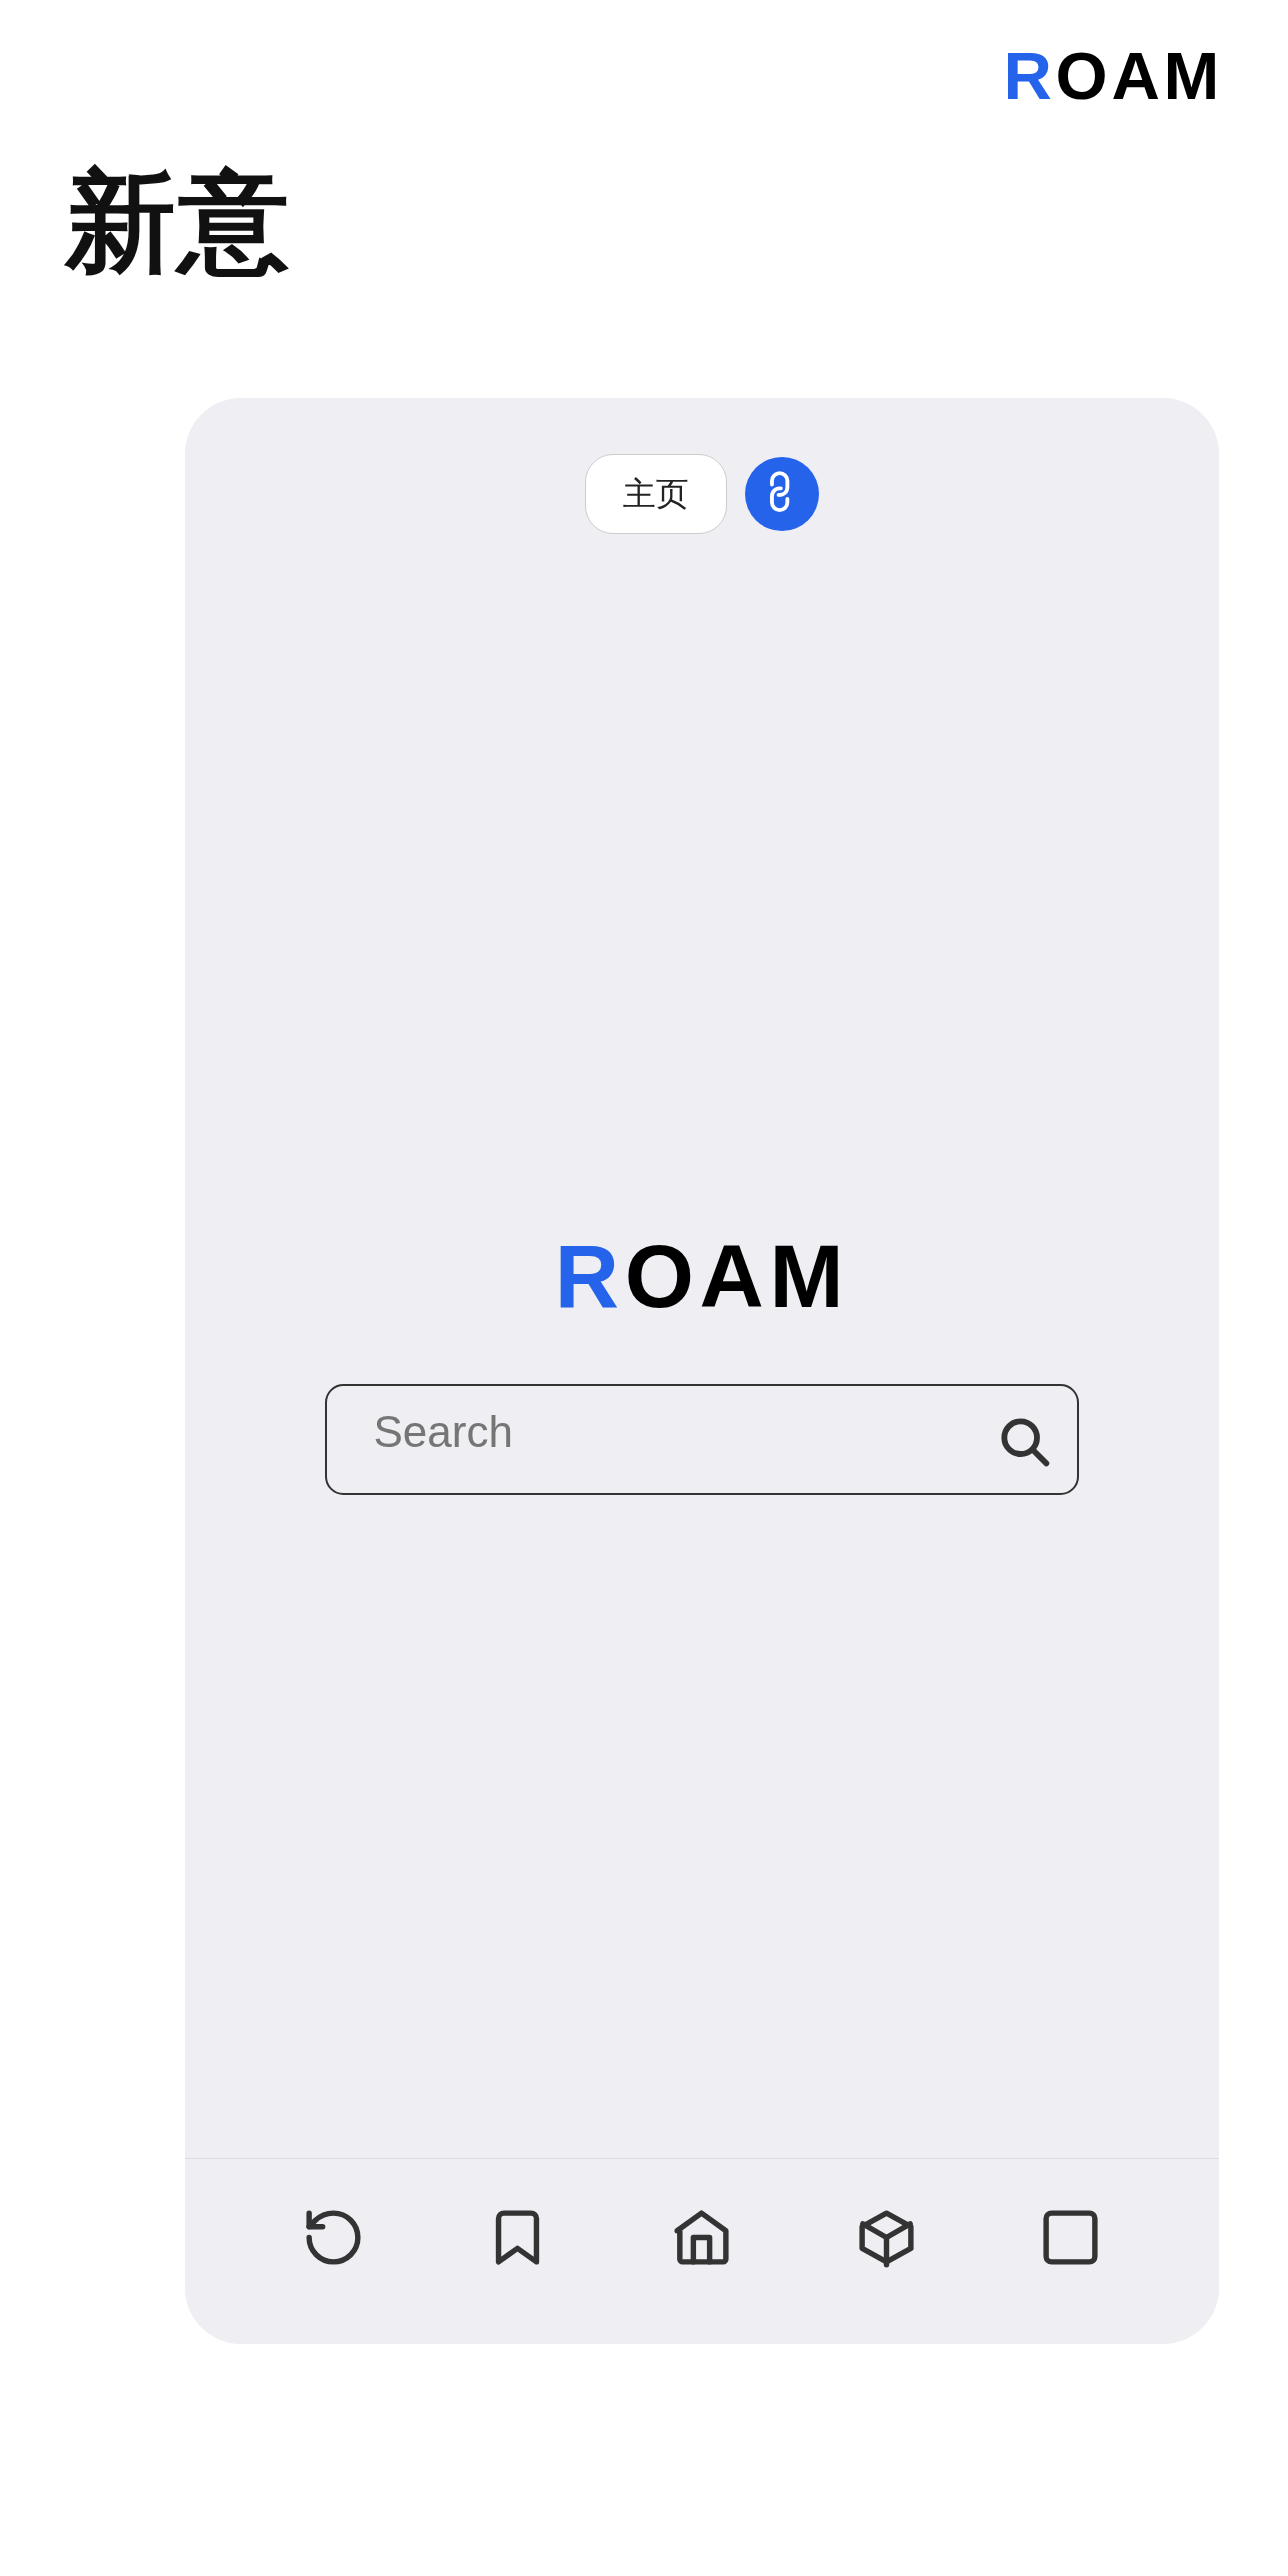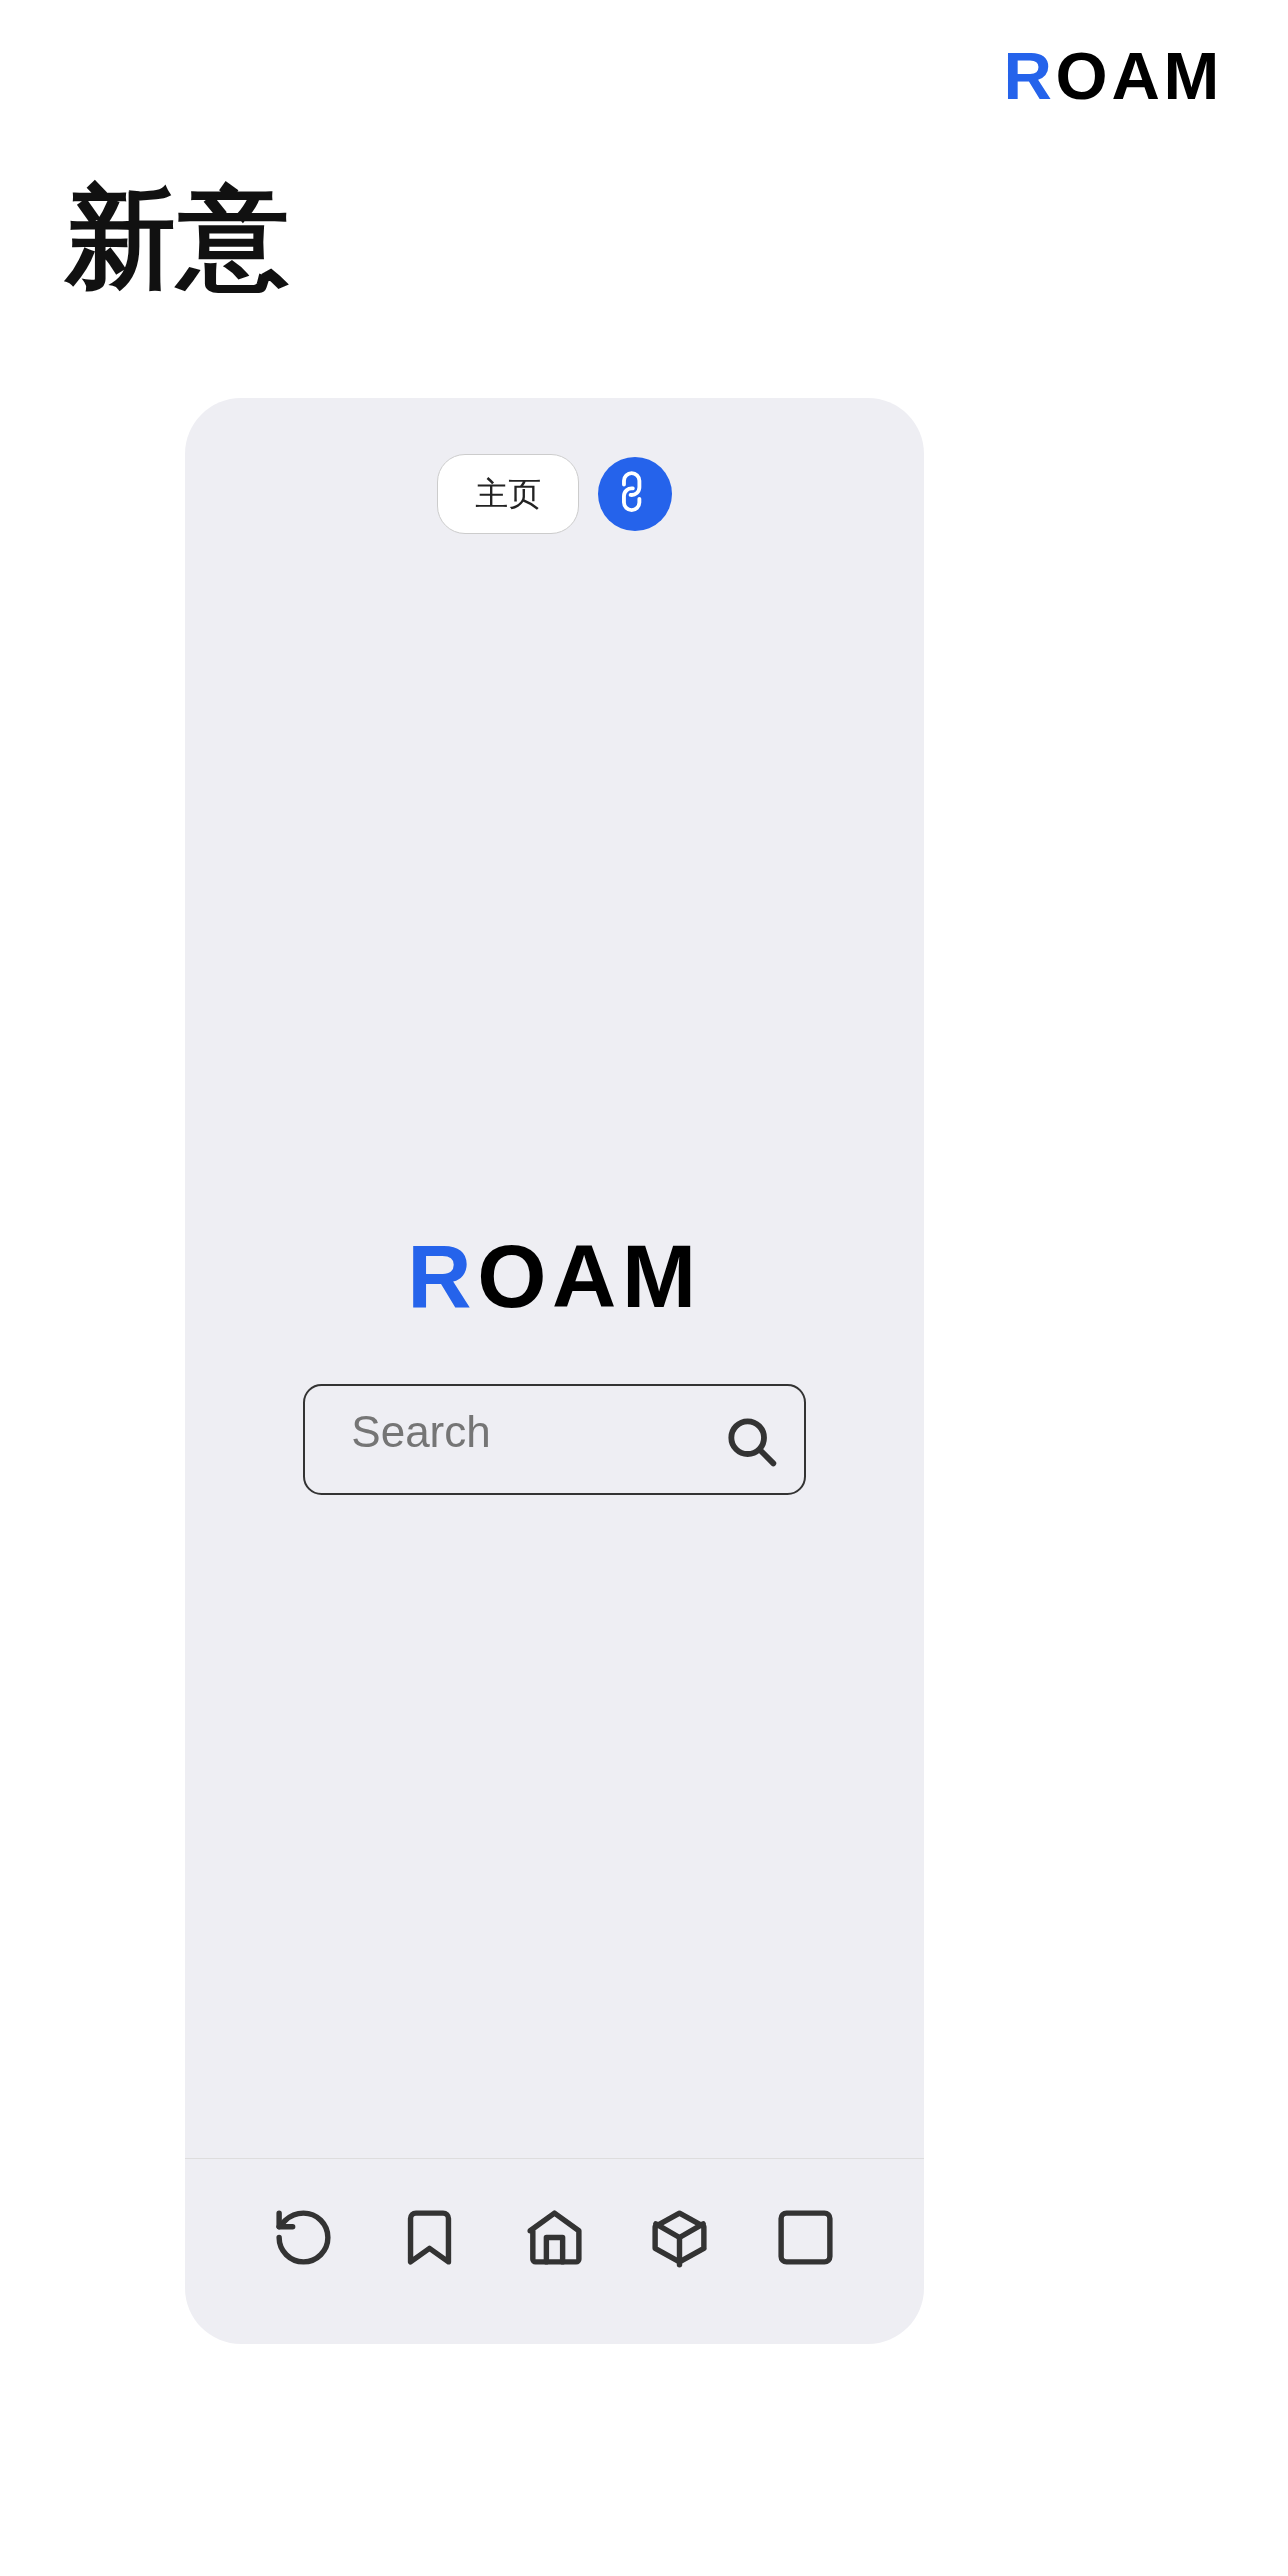--- a/index.html
+++ b/index.html
@@ -27,34 +27,34 @@
       color: #000000;
     }
 
     .top-logo .r-letter {
       color: #2563EB;
     }
 
     
     .page-title {
       position: absolute;
-      top: 164px;
+      top: 148px;
       left: 65px;
       font-size: 111px;
       font-weight: 900;
       color: #111111;
       letter-spacing: 1.9px;
     }
 
     
     .device-frame {
       position: absolute;
       top: 398px;
       left: 185px;
-      width: 739px;
+      width: 1034px;
       height: 1946px;
       background: #EEEEF3;
       border-radius: 56px;
       overflow: hidden;
       display: flex;
       flex-direction: column;
       align-items: center;
     }
 
     

